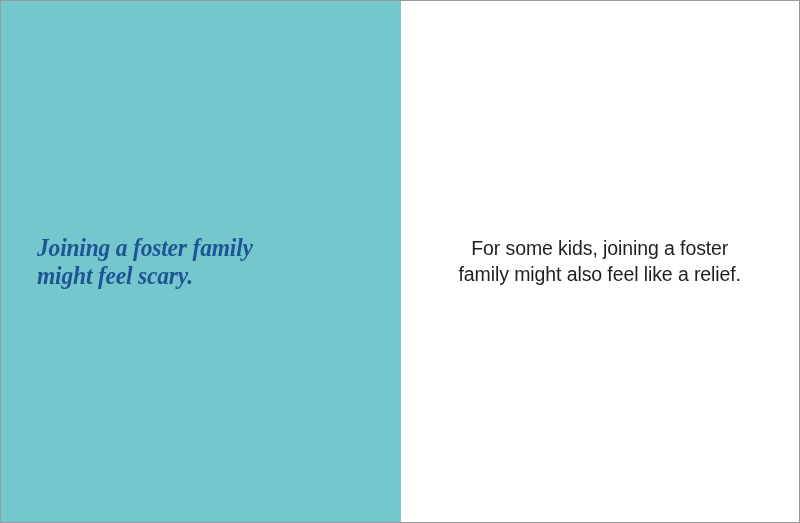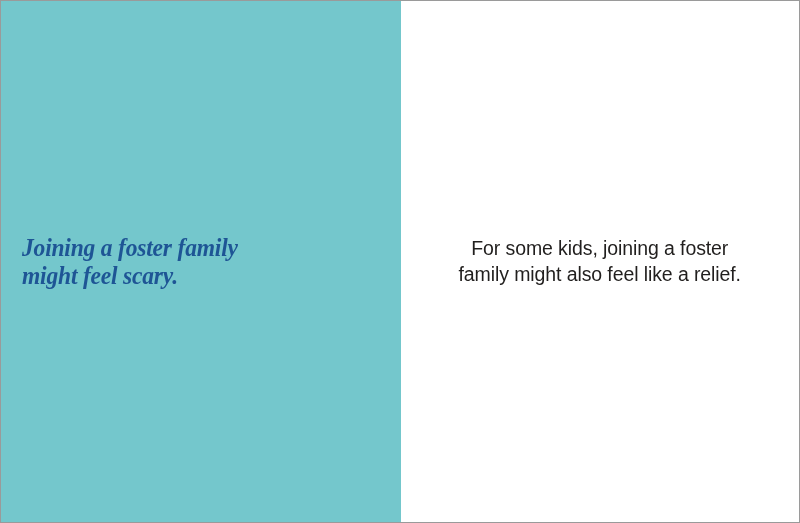--- a/index.html
+++ b/index.html
@@ -25,21 +25,21 @@
   .page-left {
     position: relative;
     width: 400px;
     height: 100%;
     box-sizing: border-box;
     background: #74c7cc;
     display: flex;
     flex-direction: column;
     justify-content: center;
     align-items: flex-start;
-    padding: 0 18px 0 21px;
+    padding: 0 18px 0 36px;
   }
 
   .headline {
     font-family: "Liberation Serif", serif;
     font-weight: bold;
     font-style: italic;
     font-size: 24.5px;
     line-height: 1.12;
     letter-spacing: -0.2px;
     color: #1e5595;

